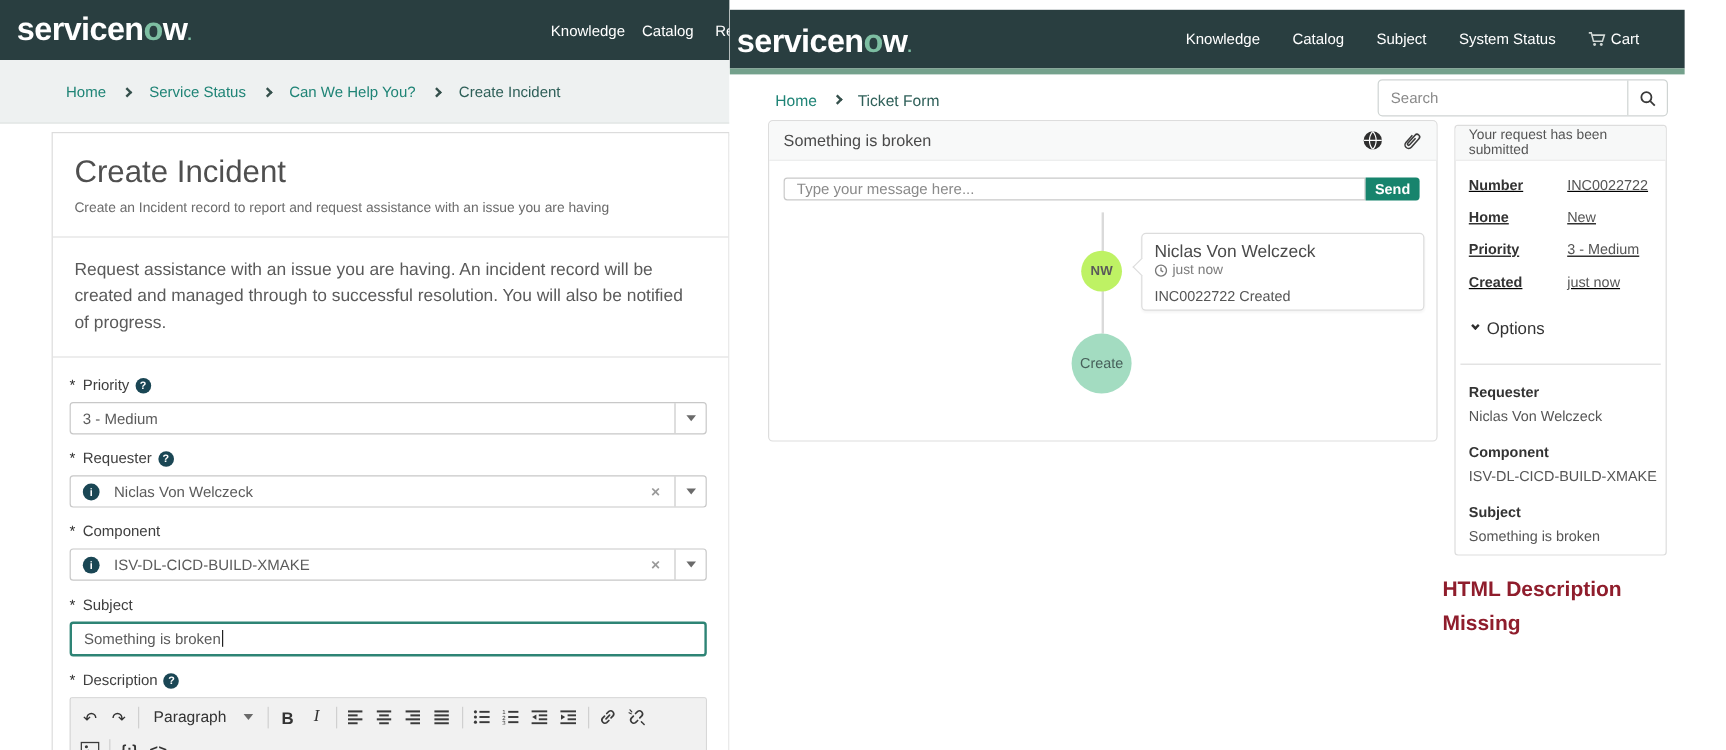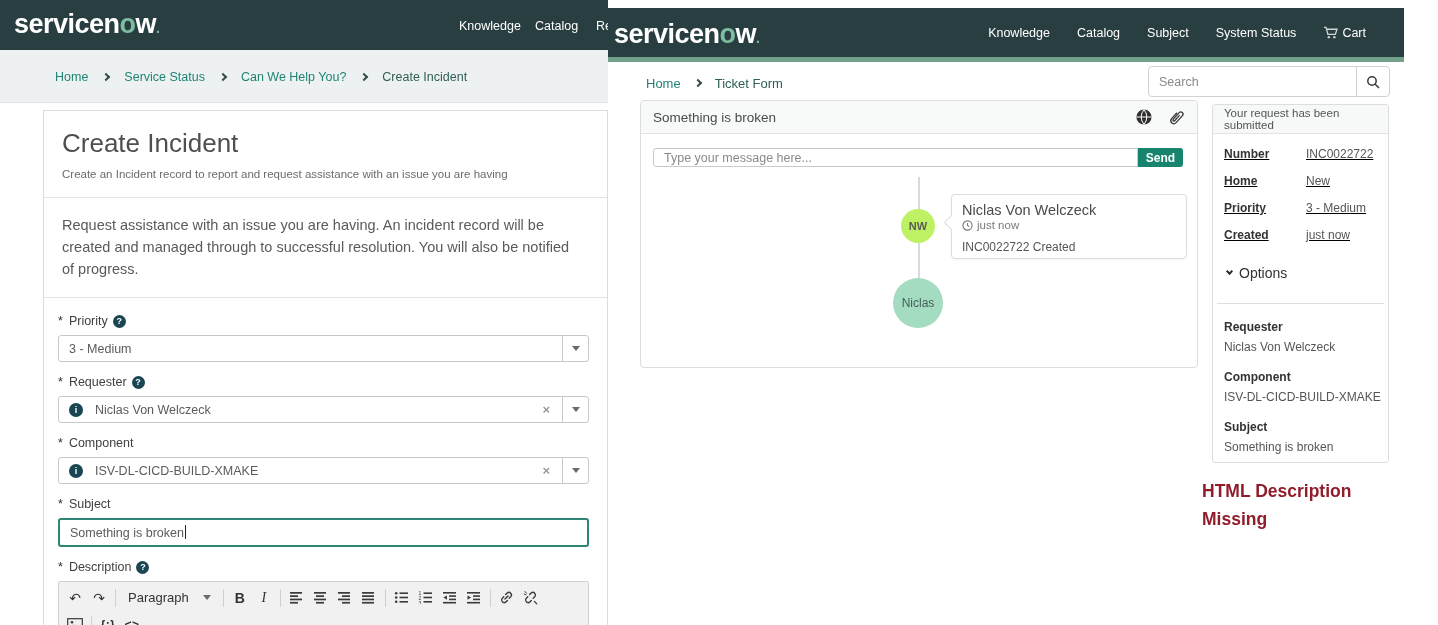--- a/index.html
+++ b/index.html
@@ -393,21 +393,21 @@
       <div class="bub-author">Niclas Von Welczeck</div>
       <div class="bub-time">
           <svg width="11" height="11" viewBox="0 0 12 12">
             <circle cx="6" cy="6" r="5" fill="none" stroke="#777" stroke-width="1.2"></circle>
             <path d="M6 3.2V6l2 1.2" fill="none" stroke="#777" stroke-width="1.2"></path>
           </svg>
           <span>just now</span>
         </div>
       <div class="bub-text">INC0022722 Created</div>
     </div>
-    <div class="start-node">Niclas</div>
+    <div class="start-node">Create</div>
   </div>
 
   <div class="summary">
     <div class="sum-head">Your request has been submitted</div>
     <div class="sum-rows">
       <div class="sum-row">
           <span class="lbl">Number</span>
           <span class="val">INC0022722</span>
         </div>
       <div class="sum-row">

